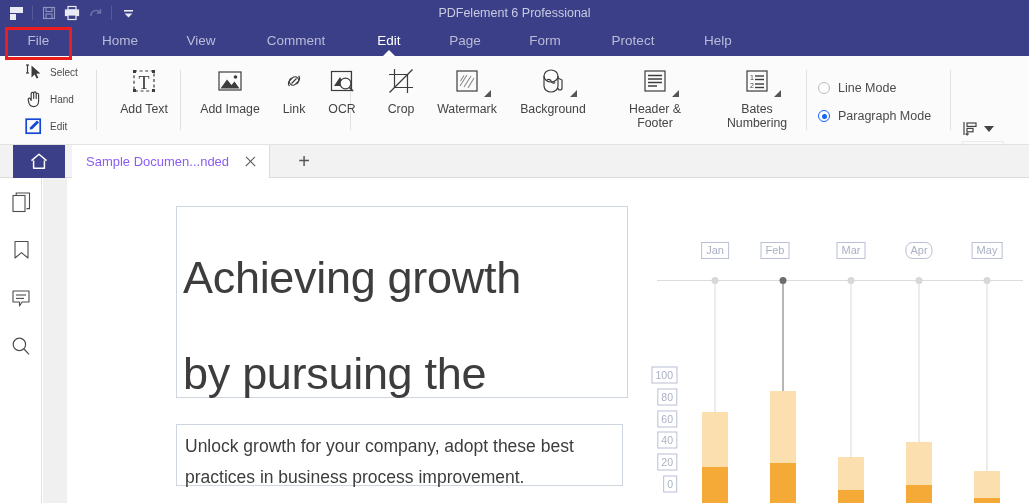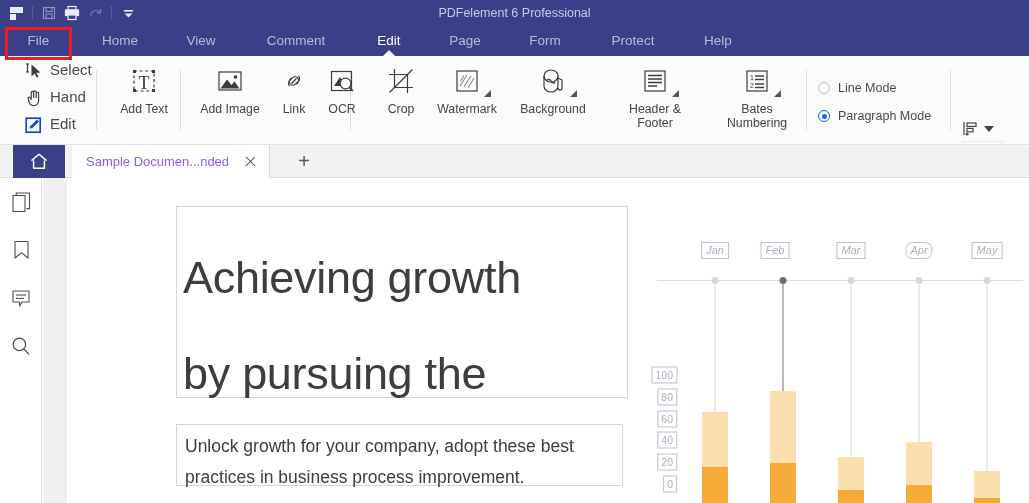--- a/index.html
+++ b/index.html
@@ -63,22 +63,22 @@
     position: absolute; left: 0; top: 56px; width: 1029px; height: 89px;
     background: #fbfbfb; border-bottom: 1px solid #e3e3e3;
   }
   .ribbon-inner { position: relative; width: 100%; height: 100%; }
 
   .mini-tools {
     position: absolute; left: 24px; top: 5px;
     display: flex; flex-direction: column; gap: 5px;
   }
   .mini-tool {
-    display: flex; align-items: flex-start; gap: 7px; height: 22px;
-    color: #4b4b4b; font-size: 15px;
+    display: flex; align-items: center; gap: 7px; height: 22px;
+    color: #4b4b4b; font-size: 10px;
   }
   .mini-tool .mt-ico {
     width: 19px; height: 19px; display: flex;
     align-items: center; justify-content: center;
   }
 
   .vsep {
     position: absolute; top: 14px; width: 1px; height: 60px; background: #e0e0e0;
   }
 
@@ -197,21 +197,21 @@
 
   
   .chart { position: absolute; left: 580px; top: 30px; width: 380px; height: 295px; }
   .axis-line {
     position: absolute; left: 10px; top: 72px; width: 366px; height: 1px;
     background: #dcdcdc;
   }
   .mon-lbl {
     position: absolute; top: 34px; transform: translateX(-50%);
     border: 1px solid #b9bfd4; color: #aab0c4; font-size: 11px;
-    padding: 1px 4px 2px 4px; background: #fff; white-space: nowrap; font-style: italic;
+    padding: 1px 4px 2px 4px; background: #fff; white-space: nowrap;
   }
   .axis-dot {
     position: absolute; top: 69px; width: 7px; height: 7px; border-radius: 50%;
     background: #d8d8d8; transform: translateX(-50%);
   }
   .axis-dot.hi { background: #6e6e6e; }
   .stem {
     position: absolute; width: 1px; background: #d9d9d9; transform: translateX(-50%);
   }
   .stem.hi { background: #6e6e6e; }

